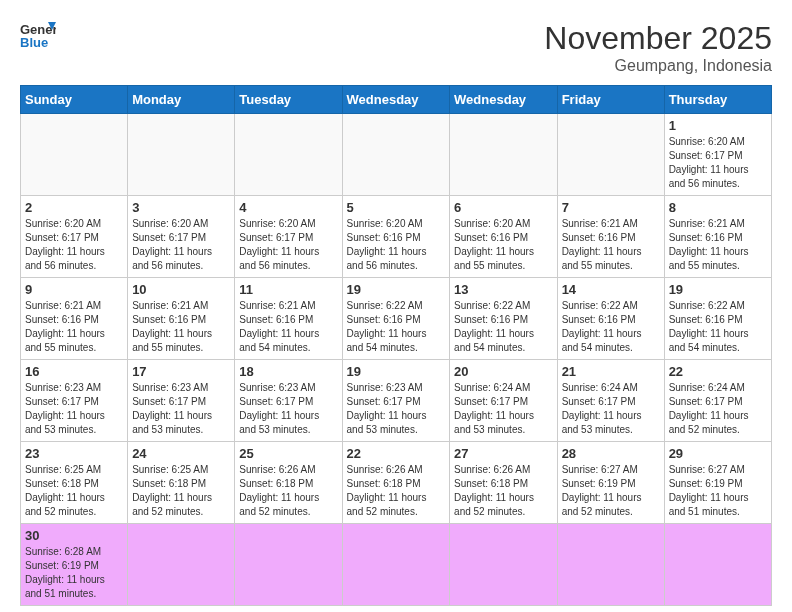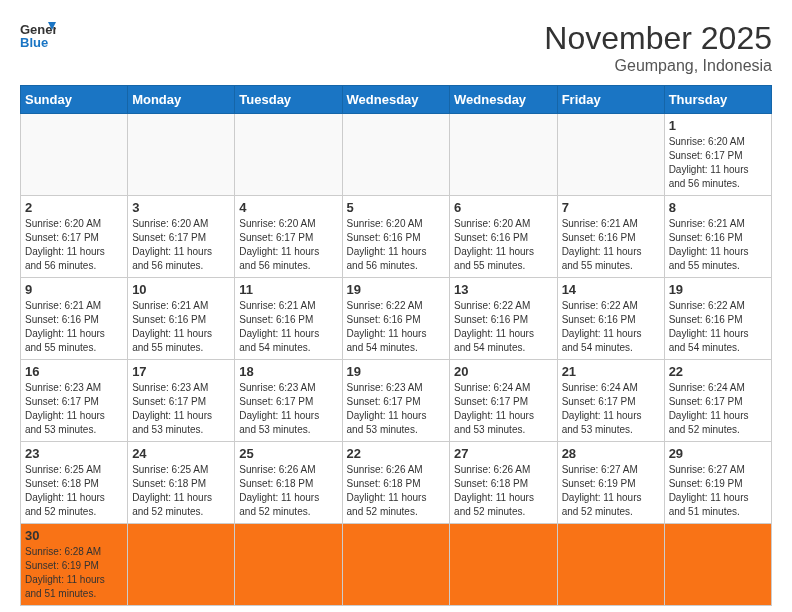--- a/index.html
+++ b/index.html
@@ -68,21 +68,21 @@
     }
     .day-info {
       font-size: 10px;
       line-height: 1.4;
       color: #333;
     }
     .empty-cell {
       background: #f9f9f9;
     }
     .last-row td {
-      background: #f97316;
+      background: #f0abfc;
     }
   </style>
 </head>
 <body>
 
 <div class="header">
   <div class="logo">
     <svg class="logo-icon" viewBox="0 0 36 30" xmlns="http://www.w3.org/2000/svg">
       <text x="0" y="14" font-size="13" font-weight="bold" fill="#333" font-family="Arial">General</text>
       <text x="0" y="27" font-size="13" font-weight="bold" fill="#1a75c4" font-family="Arial">Blue</text>

